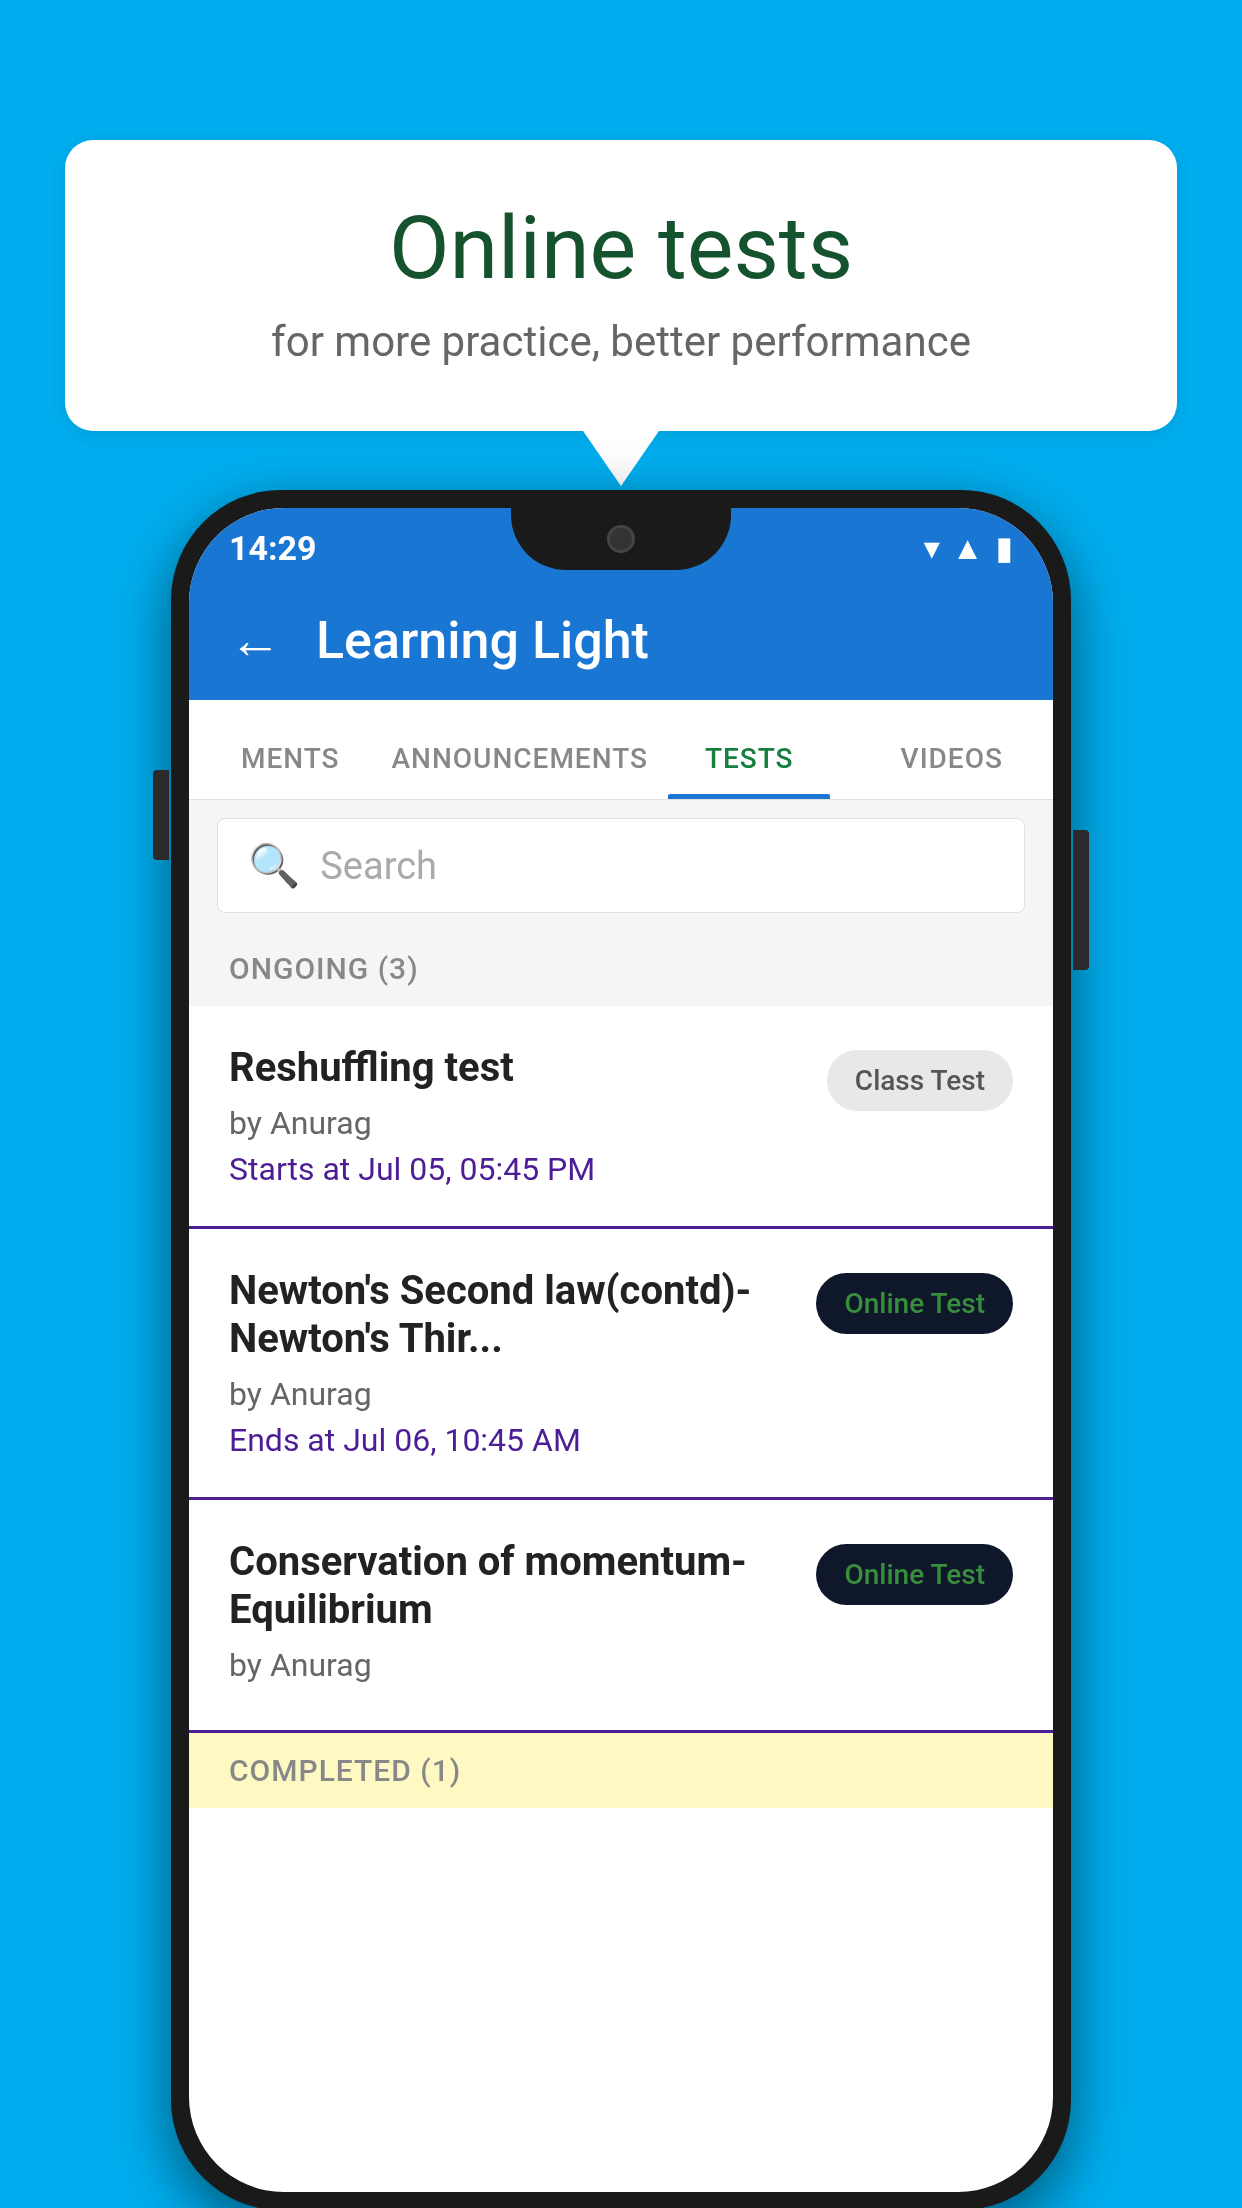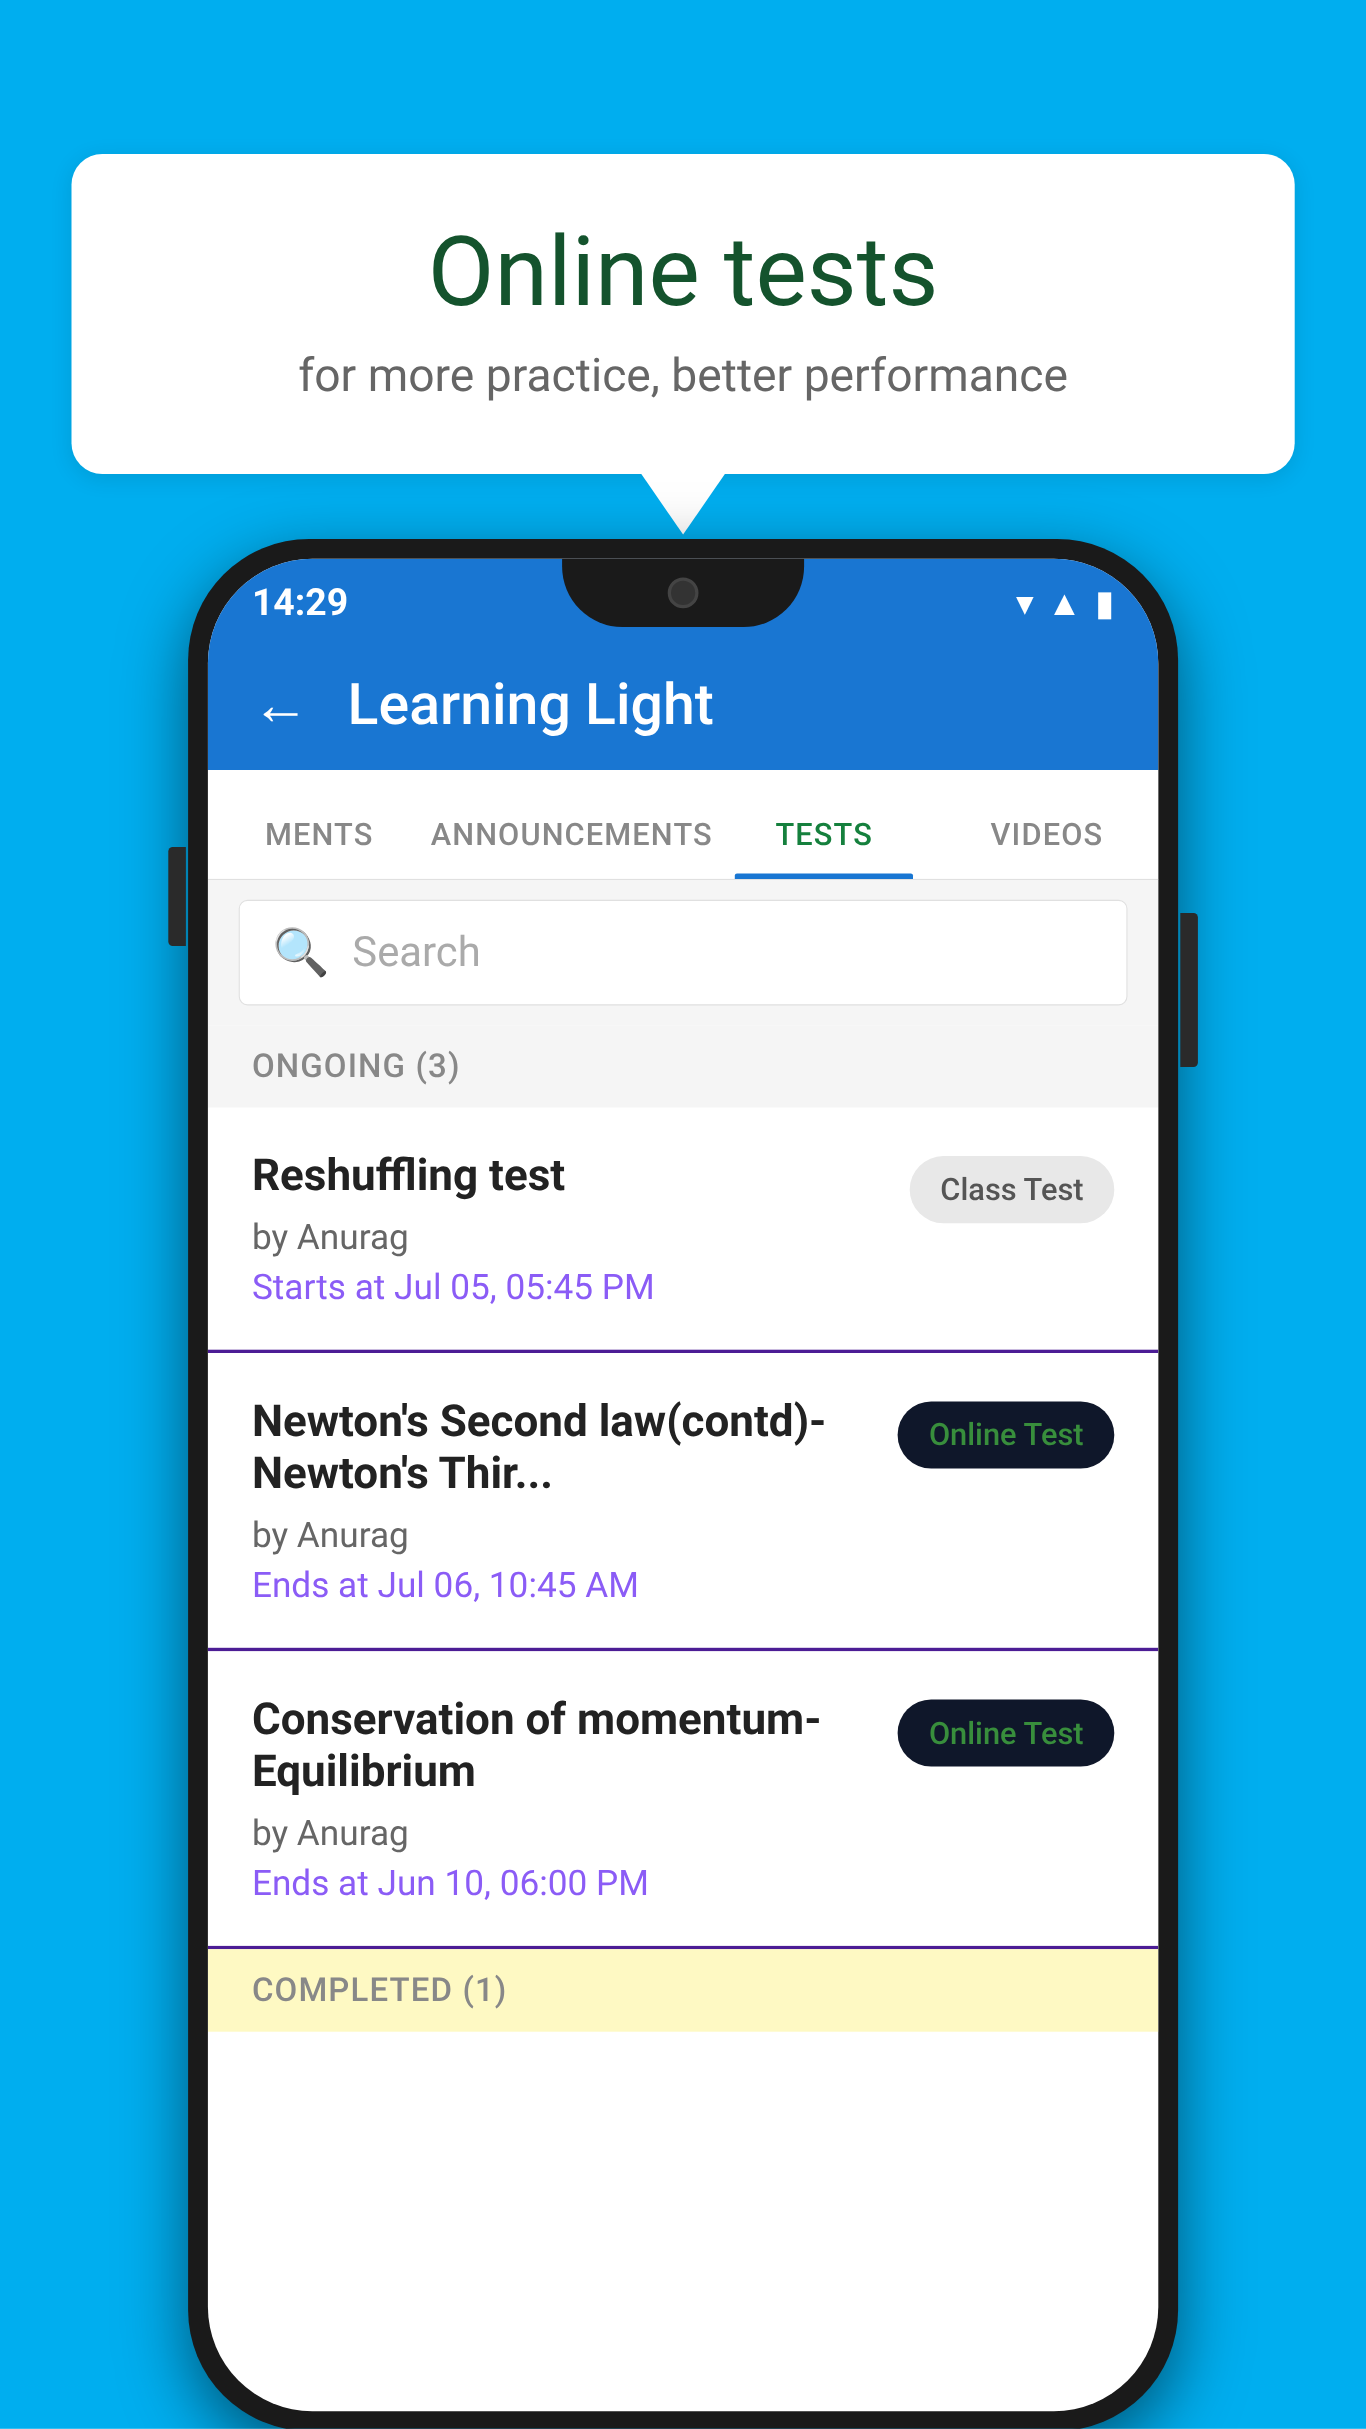--- a/index.html
+++ b/index.html
@@ -285,21 +285,21 @@
     }
 
     .test-by {
       font-size: 32px;
       color: #666;
       margin-bottom: 8px;
     }
 
     .test-time {
       font-size: 32px;
-      color: #8b5cf6;
+      color: #4c1d95;
     }
 
     .test-badge {
       padding: 14px 28px;
       border-radius: 50px;
       font-size: 28px;
       font-weight: 500;
       white-space: nowrap;
       margin-top: 6px;
     }
@@ -397,21 +397,20 @@
             <div class="test-by">by Anurag</div>
             <div class="test-time">Ends at  Jul 06, 10:45 AM</div>
           </div>
           <span class="test-badge badge-online">Online Test</span>
         </div>
 
         <div class="test-item">
           <div class="test-item-content">
             <div class="test-name">Conservation of momentum-Equilibrium</div>
             <div class="test-by">by Anurag</div>
-            <div class="test-time">Ends at  Jun 10, 06:00 PM</div>
           </div>
           <span class="test-badge badge-online">Online Test</span>
         </div>
       </div>
 
       <div class="completed-header">COMPLETED (1)</div>
 
     </div>
   </div>
 </div>

